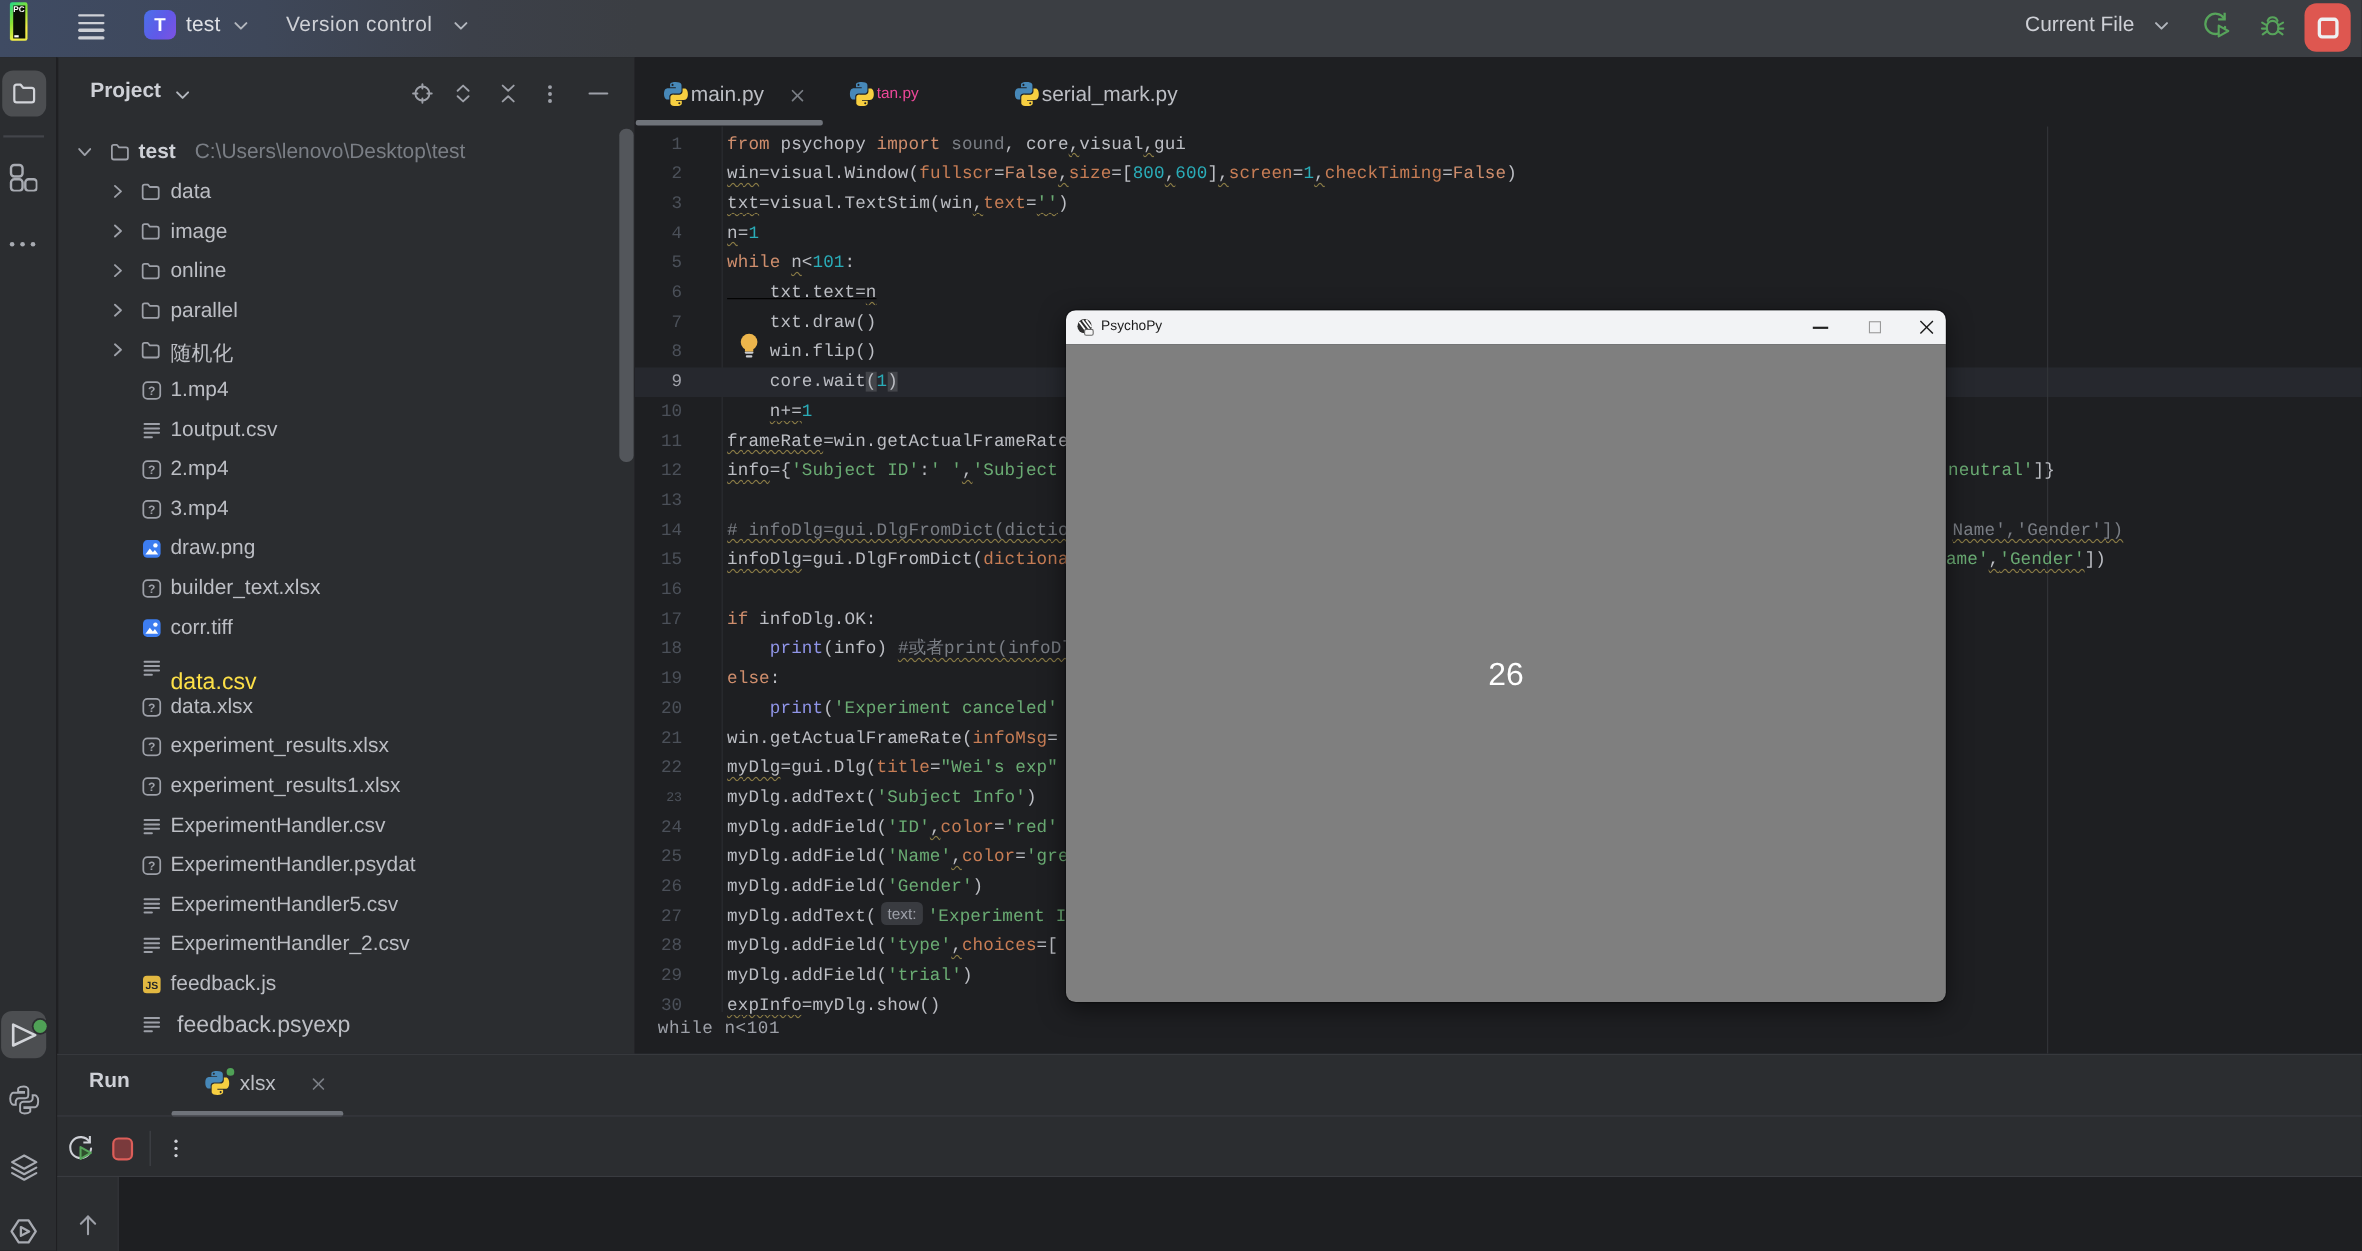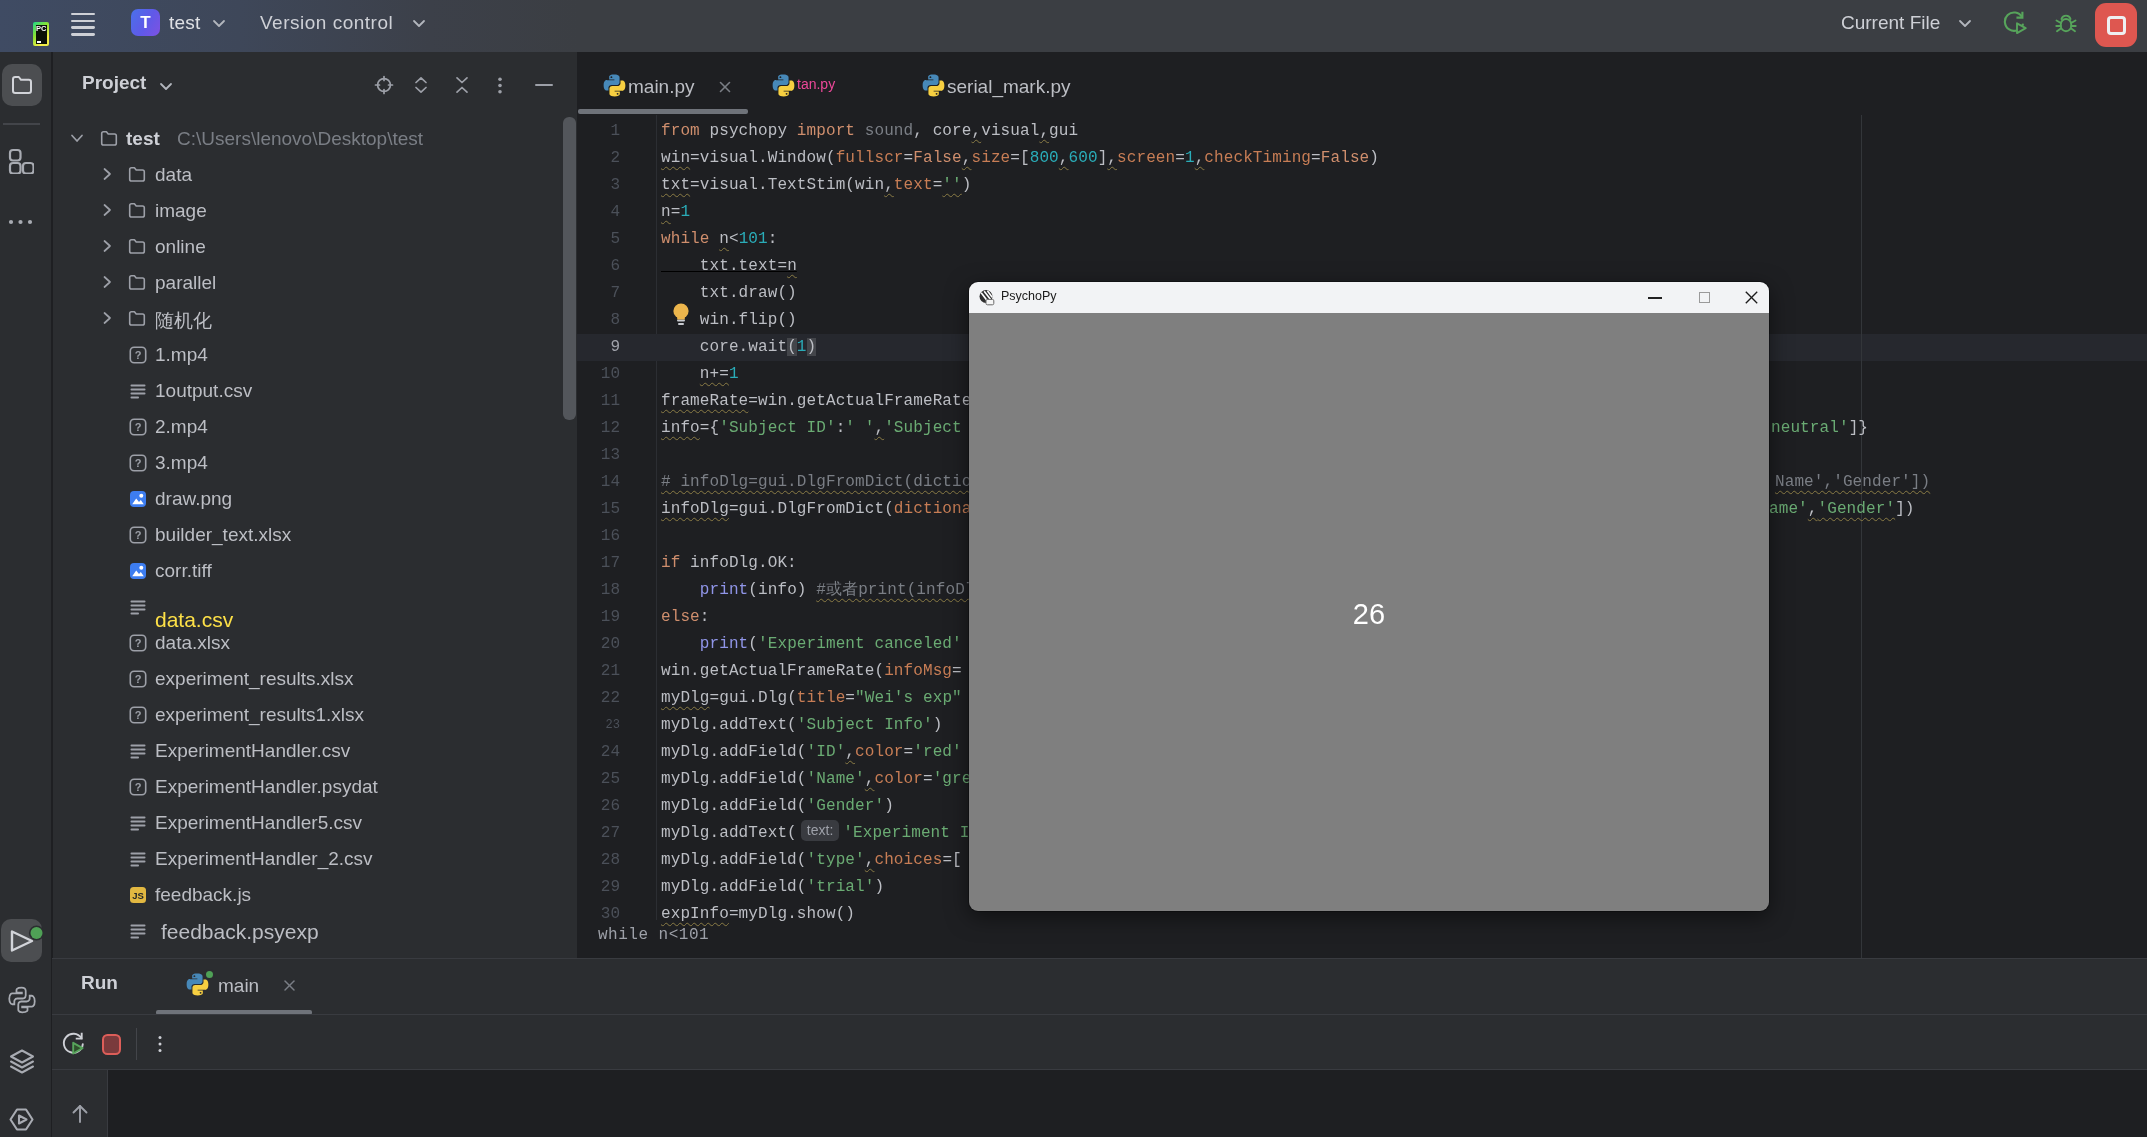--- a/index.html
+++ b/index.html
@@ -5,22 +5,22 @@
   font-family:"Liberation Sans", sans-serif; }
 .abs { position:absolute; }
 .mono { font-family:"Liberation Mono", monospace; }
 svg { display:block; }
 .wavy { text-decoration: underline wavy #8a7b45; text-decoration-thickness:1px; text-underline-offset:3.5px; }
 </style></head>
 <body>
 
 <div class="abs" style="left:0;top:0;width:2147px;height:52px;
 background:linear-gradient(to right,#3f4b63 0px,#3e4759 240px,#3c4049 430px,#3b3e43 580px,#3b3e43 100%);">
-<div class="abs" style="left:9px;top:22px;width:16px;height:24px;
- background:linear-gradient(135deg,#21d789 0%,#8ae234 40%,#f7ef46 75%,#e8e84a 100%);border-radius:2px;margin-left:24px;">
+<div class="abs" style="left:9px;top:2px;width:16px;height:35px;
+ background:linear-gradient(135deg,#21d789 0%,#8ae234 40%,#f7ef46 75%,#e8e84a 100%);border-radius:2px;">
  <div class="abs" style="left:2.5px;top:2.5px;right:2.5px;bottom:2.5px;background:#0b1007;"></div>
  <div class="abs" style="left:3px;top:2px;color:#fff;font-size:7.5px;font-weight:bold;letter-spacing:0;">PC</div>
  <div class="abs" style="left:3.5px;bottom:3.5px;width:4px;height:1.5px;background:#fff;"></div>
 </div>
 <div class="abs" style="left:70.5px;top:12.6px;width:24px;height:2.8px;background:#ced0d6;border-radius:1.4px;"></div>
 <div class="abs" style="left:70.5px;top:19.5px;width:24px;height:2.8px;background:#ced0d6;border-radius:1.4px;"></div>
 <div class="abs" style="left:70.5px;top:26.4px;width:24px;height:2.8px;background:#ced0d6;border-radius:1.4px;"></div>
 <div class="abs" style="left:70.5px;top:33.3px;width:24px;height:2.8px;background:#ced0d6;border-radius:1.4px;"></div>
 <div class="abs" style="left:131px;top:9px;width:29px;height:27px;border-radius:7px;
  background:linear-gradient(120deg,#4a71ea 0%,#6059e8 55%,#7e52e2 100%);
@@ -414,21 +414,21 @@
     </svg>
 <div class="abs" style="left:0;top:316px;width:800px;height:30px;text-align:center;font-size:29px;color:#fff;">26</div>
 </div>
 <div class="abs" style="left:52px;top:958px;width:2095px;height:179px;background:#2b2d30;border-top:1px solid #393b40;">
 <div class="abs" style="left:29px;top:13px;font-size:19px;font-weight:bold;color:#ced0d6;">Run</div>
 <svg class="abs" style="left:134px;top:14px;" width="23" height="23" viewBox="0 0 110 110">
       <path d="M53.9 2.8c-26.1 0-24.4 11.3-24.4 11.3l.03 11.7h24.9v3.5H19.6S3 27.4 3 53.8c0 26.3 14.6 25.4 14.6 25.4h8.7V67.1s-.5-14.6 14.3-14.6h24.7s13.9.2 13.9-13.4V16.6S81.3 2.8 53.9 2.8zM40.2 10.7a4.5 4.5 0 110 9 4.5 4.5 0 010-9z" fill="#4788b8"></path>
       <path d="M56.1 107.2c26.1 0 24.4-11.3 24.4-11.3l-.03-11.7H55.6v-3.5h34.8s16.6 1.9 16.6-24.5c0-26.3-14.6-25.4-14.6-25.4h-8.7v12.1s.5 14.6-14.3 14.6H44.7s-13.9-.2-13.9 13.4v22.6s-2.1 13.7 25.3 13.7zM69.8 99.3a4.5 4.5 0 110-9 4.5 4.5 0 010 9z" fill="#f7cf41"></path>
     </svg>
 <div class="abs" style="left:152px;top:10px;width:11px;height:11px;border-radius:6px;background:#4fa156;border:2px solid #2b2d30;"></div>
-<div class="abs" style="left:166px;top:16px;font-size:19px;color:#bcbec4;">main</div>
+<div class="abs" style="left:166px;top:16px;font-size:19px;color:#bcbec4;">xlsx</div>
 <svg class="abs" style="left:231px;top:20px;" width="13" height="13" viewBox="0 0 13 13">
 <g stroke="#7a7e85" stroke-width="1.5" stroke-linecap="round">
         <line x1="2" y1="2" x2="11" y2="11"></line>
         <line x1="11" y1="2" x2="2" y2="11"></line>
       </g>
     </svg>
 <div class="abs" style="left:104px;top:51px;width:156px;height:4.5px;background:#6f737a;border-radius:2px;"></div>
 <div class="abs" style="left:0;top:55px;width:2095px;height:1px;background:#393b40;"></div>
 <svg class="abs" style="left:8px;top:72px;" width="27" height="27" viewBox="0 0 27 27">
 <path d="M21.4 7.2 A 9.5 9.5 0 1 0 22.8 13.2" fill="none" stroke="#ced0d6" stroke-width="1.9" stroke-linecap="round"></path>

